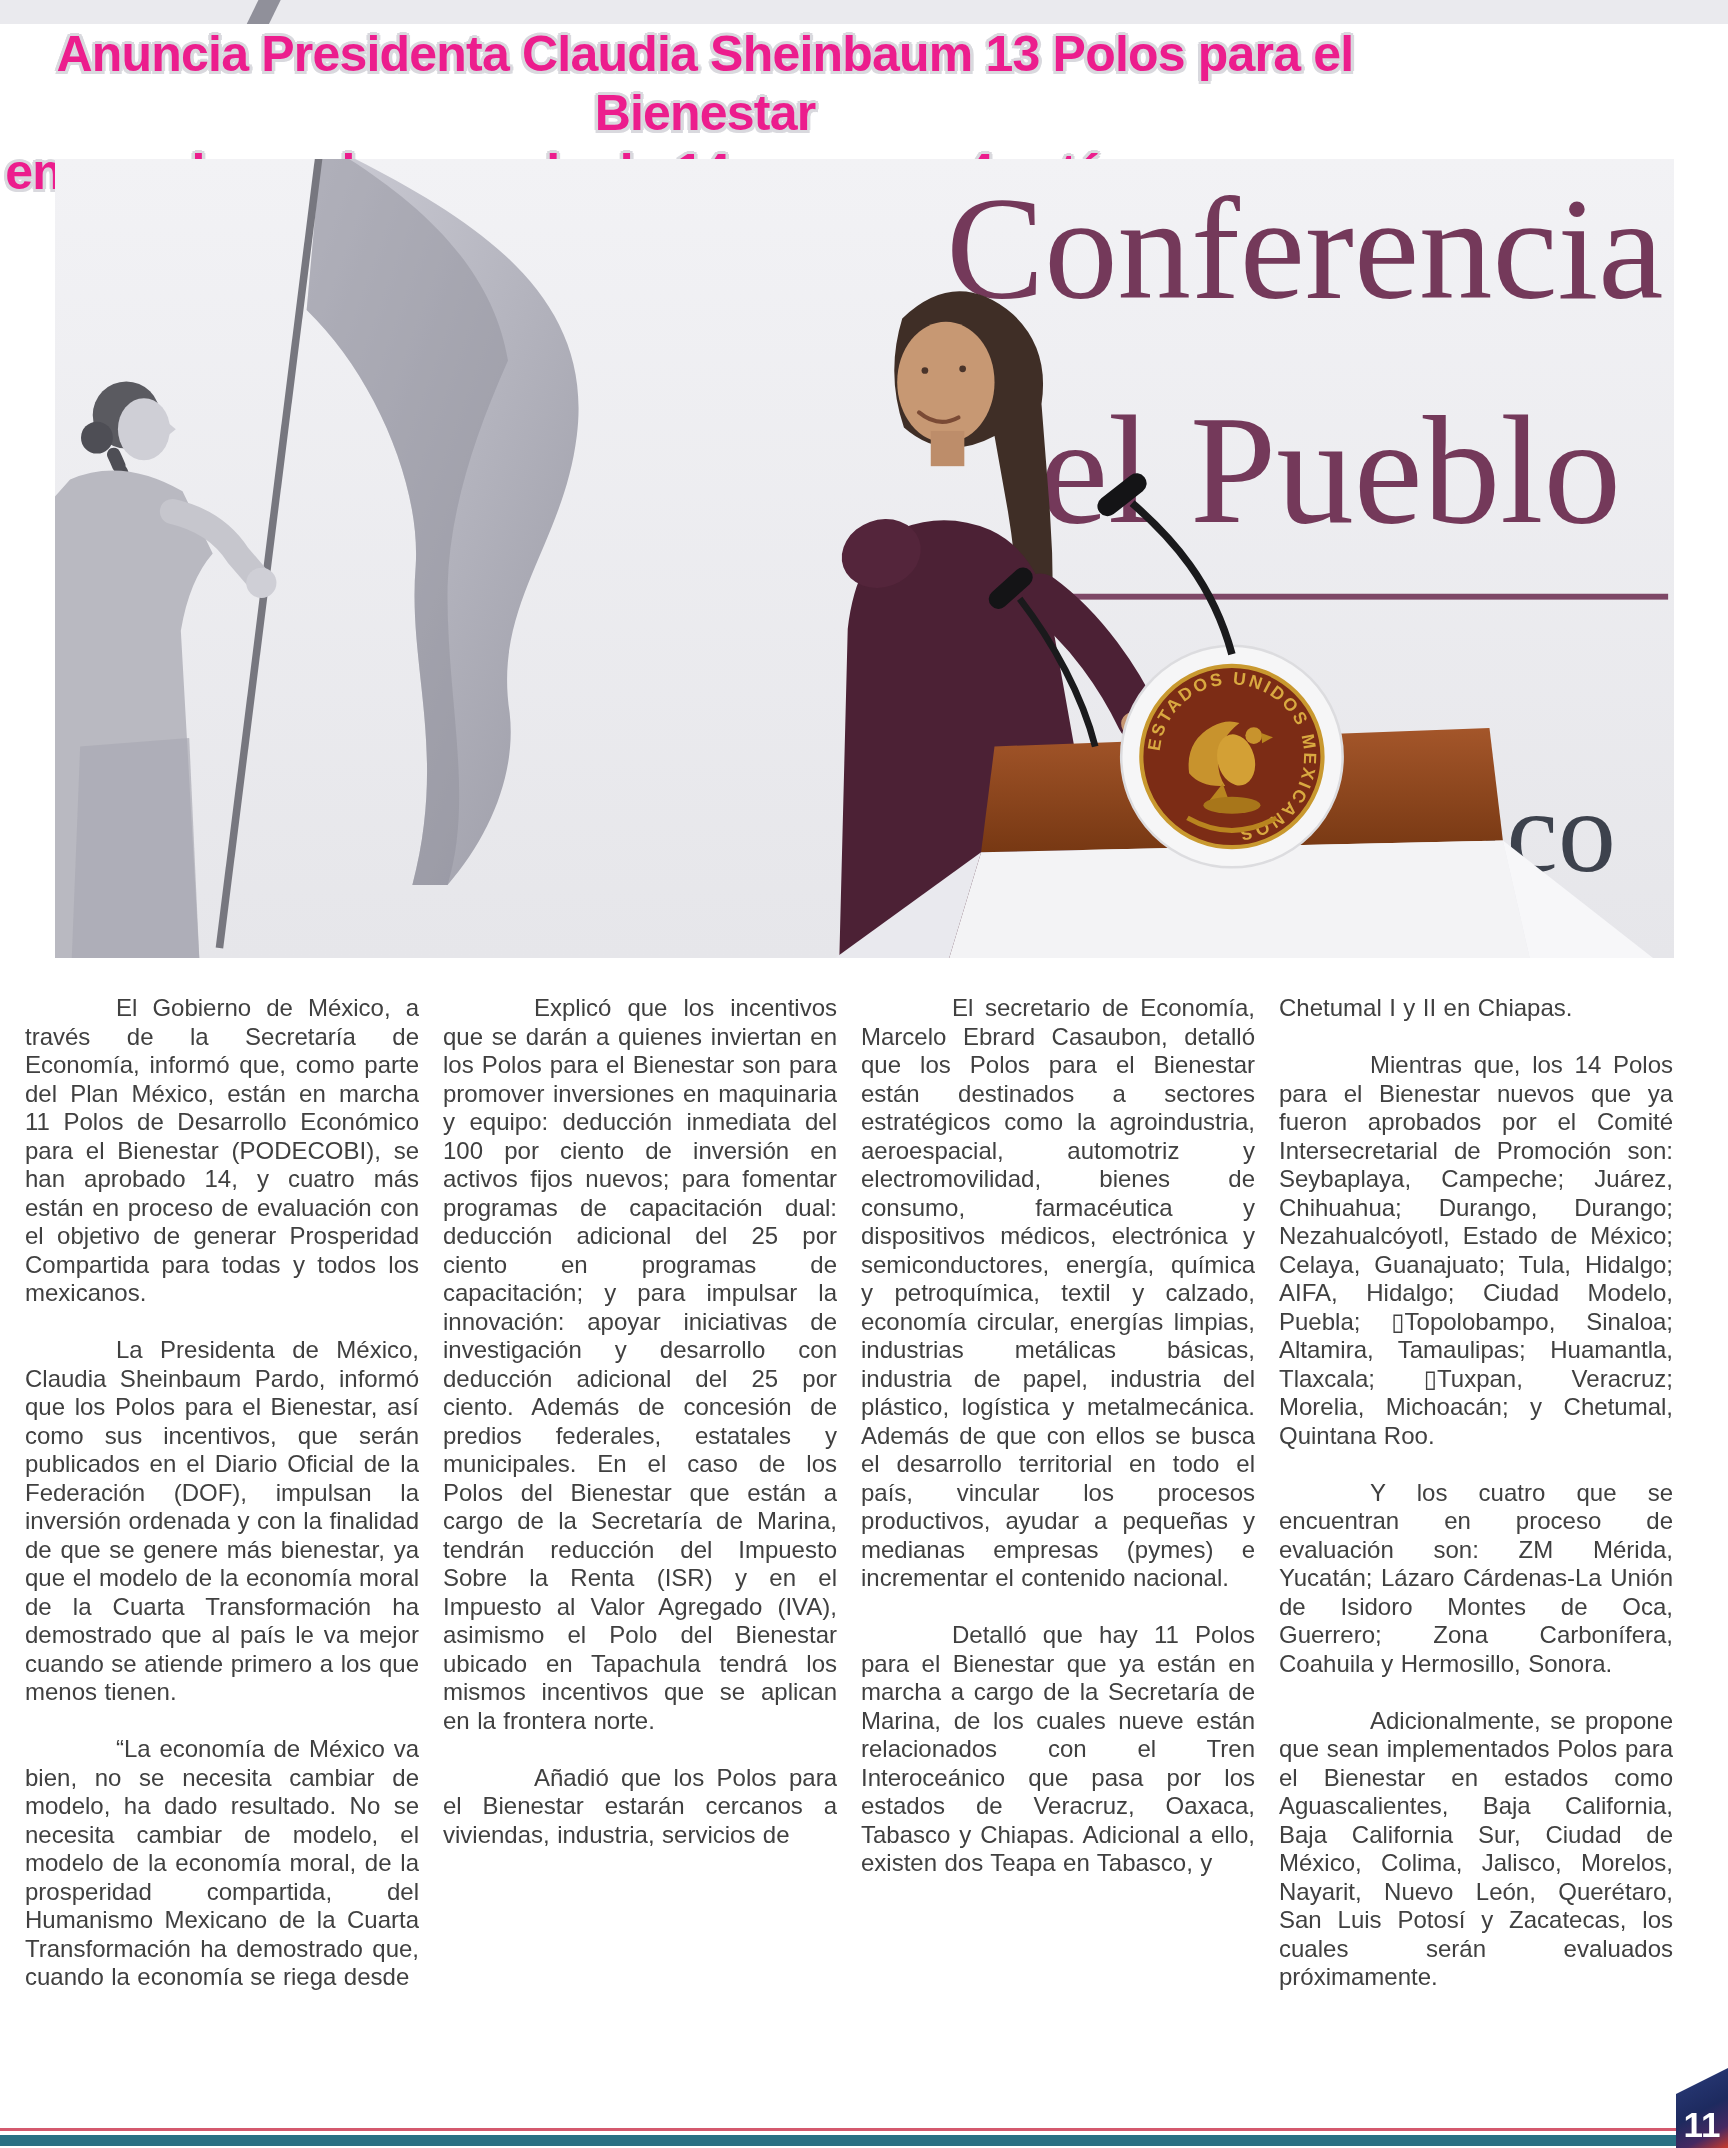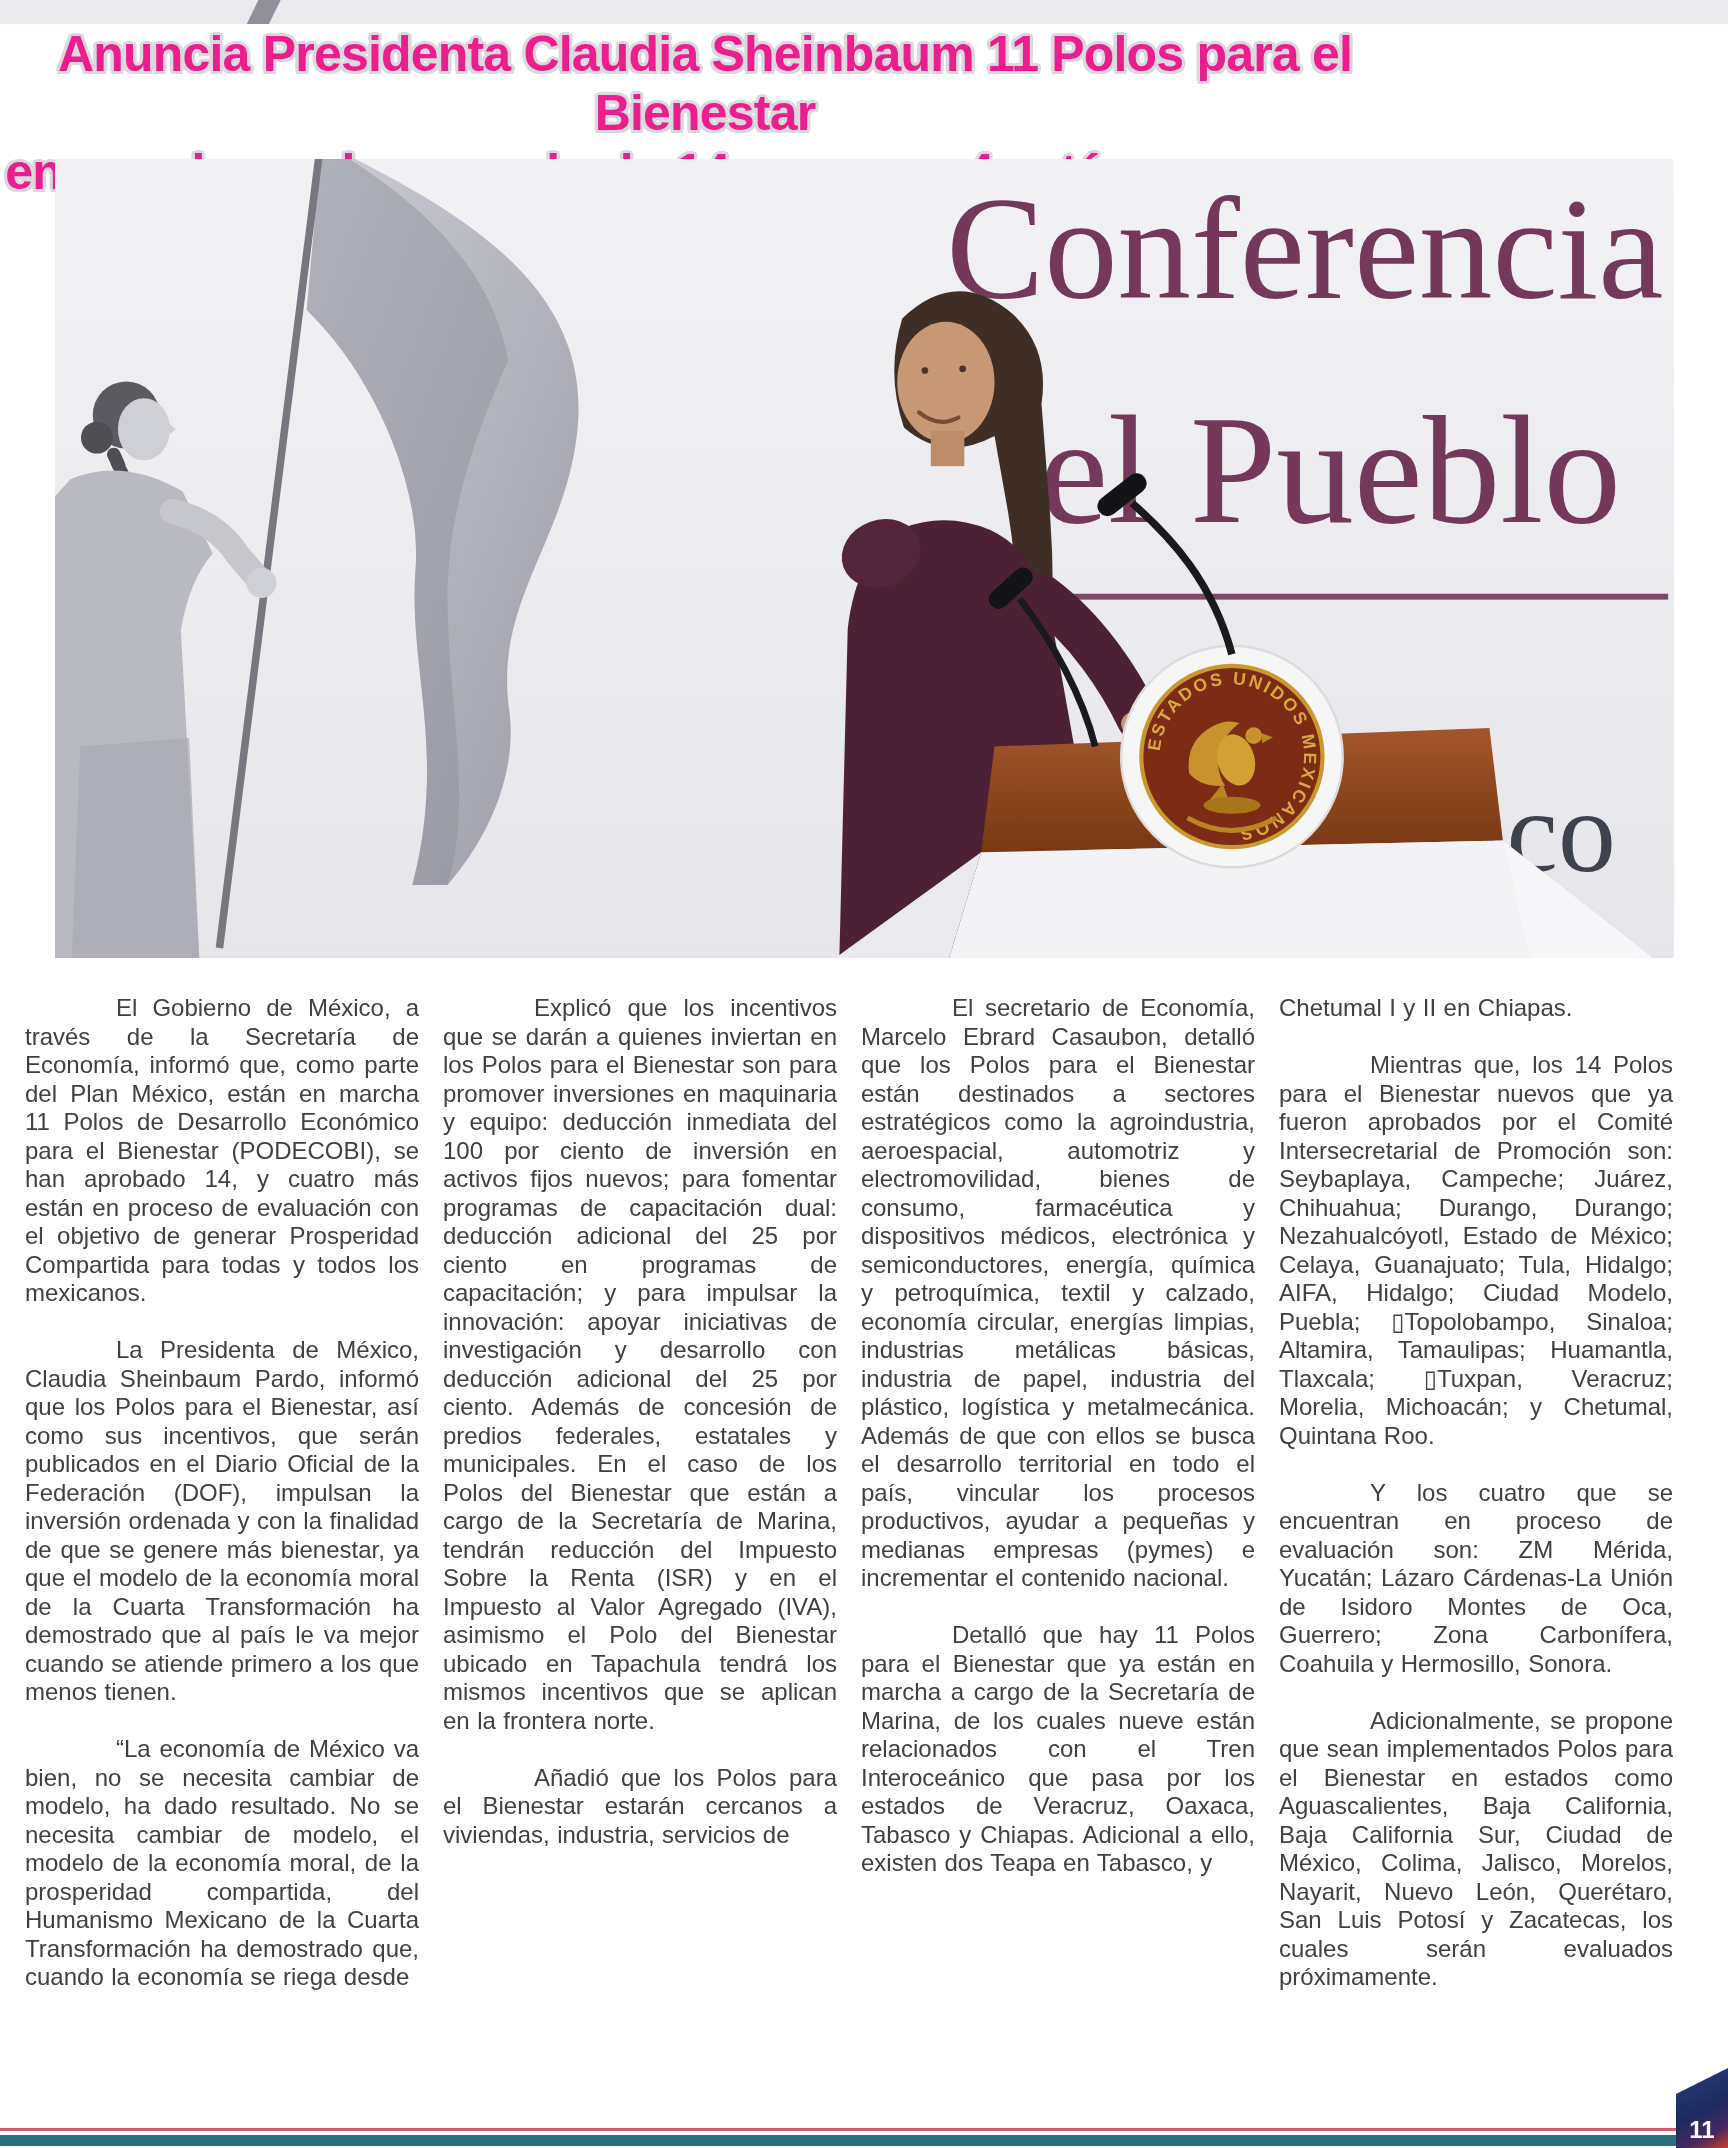--- a/index.html
+++ b/index.html
@@ -35,31 +35,31 @@
   .col p:last-child{margin-bottom:0;}
   
   .rule-pink{position:absolute;left:0;top:2128px;width:1729px;height:2.5px;background:#d4596e;}
   .band-teal{position:absolute;left:0;top:2135px;width:1729px;height:11px;background:#2a7083;}
   .badge{
     position:absolute;left:1676px;top:2068px;width:52px;height:81px;
     clip-path:polygon(0 32%,100% 0,100% 100%,0 100%);
     background:linear-gradient(152deg,#2b3d7c 0%,#1d2a5f 52%,#452861 78%,#cf3b2a 100%);
     display:flex;align-items:flex-end;justify-content:center;
   }
-  .badge span{color:#ffffff;font-weight:bold;font-size:24px;line-height:1;padding-bottom:6.7px;}
+  .badge span{color:#ffffff;font-weight:bold;font-size:35px;line-height:1;padding-bottom:6.7px;}
 </style>
 </head>
 <body>
 
 <div class="top-strip">
   <div class="pole-tip"></div>
 </div>
 
 <header class="headline">
-  <div>Anuncia Presidenta Claudia Sheinbaum 11 Polos para el Bienestar</div>
+  <div>Anuncia Presidenta Claudia Sheinbaum 13 Polos para el Bienestar</div>
   <div>en marcha, se han aprobado 14 nuevos y 4 están en proceso</div>
 </header>
 
 <figure class="photo">
   <svg viewBox="0 0 1930 952" preserveAspectRatio="none">
     <defs>
       <linearGradient id="bgG" x1="0" y1="0" x2="0" y2="1">
         <stop offset="0" stop-color="#f2f2f5"></stop>
           <stop offset="1" stop-color="#e6e6ea"></stop>
       </linearGradient>

